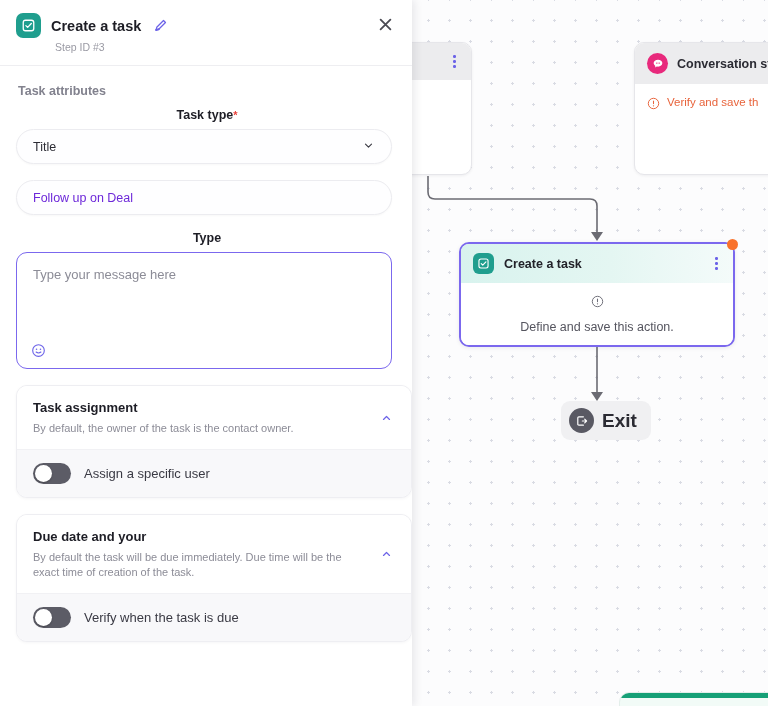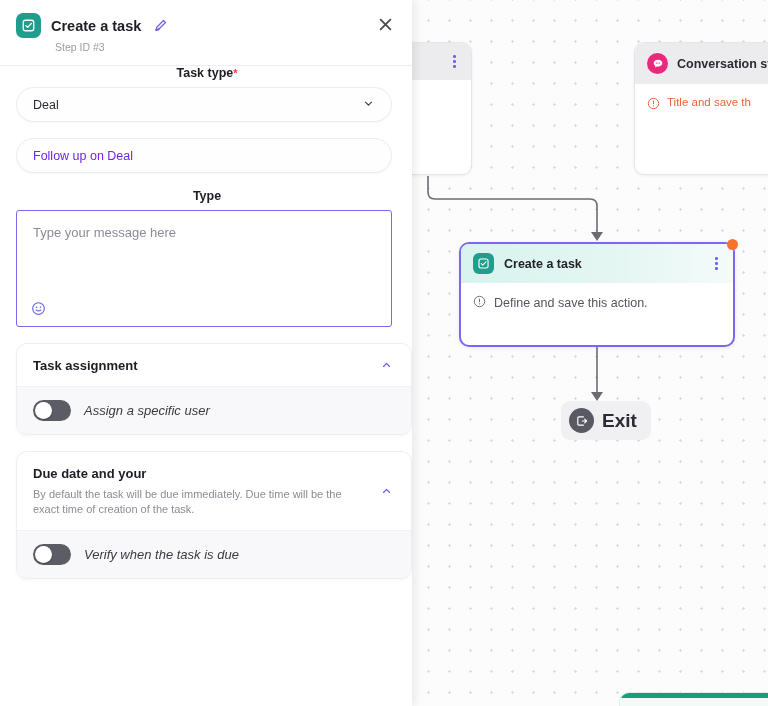--- a/index.html
+++ b/index.html
@@ -129,20 +129,21 @@
     padding: 9px 12px;
     background: linear-gradient(90deg, #d8f3ee 0%, #e4f6f2 55%, #f4fbfa 100%);
   }
   #node-create-task .nh .t {
     font-size: 12.5px; font-weight: bold; color: #222229;
   }
   #node-create-task .nb {
     display: flex; align-items: center; gap: 8px;
     padding: 11px 12px;
     background: #ffffff;
+    flex-direction: column;
   }
   #node-create-task .nb .txt { font-size: 12.5px; color: #55555f; }
   .node-dot {
     position: absolute;
     right: -5px; top: -5px;
     width: 11px; height: 11px;
     border-radius: 50%;
     background: #f9722b;
   }
 
@@ -259,21 +260,21 @@
   .select-box .v { color: #2c2c35; }
   .select-box .chev { margin-left: auto; }
   .text-box { cursor: text; }
   .text-box .ph { color: #6d28d9; }
   .gap16 { height: 16px; }
 
   .note-box {
     width: 376px;
     height: 117px;
     border: 1.6px solid #7b68ee;
-    border-radius: 3px;
+    border-radius: 11px;
     background: #ffffff;
     position: relative;
     padding: 12px 16px;
     cursor: text;
   }
   .note-box .ph { font-size: 13px; color: #8c8c97; }
   #emoji-btn {
     position: absolute;
     left: 14px; bottom: 10px;
     cursor: pointer;
@@ -306,21 +307,20 @@
     background: none; border: none; padding: 4px;
     display: flex;
   }
   .cb-row {
     border-top: 1px solid #f1f1f4;
     background: #f8f8fa;
     padding: 13px 16px;
     display: flex;
     align-items: center;
     gap: 13px;
-    font-style: italic;
   }
   .cb-row .rl { font-size: 13px; color: #3a3a44; }
 
   .toggle {
     width: 38px; height: 21px;
     border-radius: 11px;
     background: #5c5c66;
     position: relative;
     flex: 0 0 auto;
     cursor: pointer;
@@ -376,21 +376,21 @@
         <span class="flow-card-title">Conversation st</span>
       </div>
       <div class="flow-card-body">
         <span class="warn-icon">
           <svg width="13" height="13" viewBox="0 0 16 16">
             <circle cx="8" cy="8" r="6.4" fill="none" stroke="#e8643c" stroke-width="1.2"></circle>
             <rect x="7.35" y="4.3" width="1.3" height="4.5" rx="0.6" fill="#e8643c"></rect>
             <circle cx="8" cy="10.9" r="0.8" fill="#e8643c"></circle>
           </svg>
         </span>
-        <span class="flow-warn-text">Title and save th</span>
+        <span class="flow-warn-text">Verify and save th</span>
       </div>
     </div>
 
     <div id="node-create-task">
       <span class="node-dot"></span>
       <div class="inner">
         <div class="nh">
           <span class="icon-badge teal">
             <svg width="13" height="13" viewBox="0 0 16 16">
               <rect x="2.4" y="2.4" width="11.2" height="11.2" rx="2.4" fill="none" stroke="#ffffff" stroke-width="1.4"></rect>
@@ -453,26 +453,27 @@
       <div class="ph-sub">Step ID #3</div>
       <button id="close-btn">
         <svg width="17" height="17" viewBox="0 0 16 16">
           <path d="M3.4 3.4 L12.6 12.6 M12.6 3.4 L3.4 12.6" stroke="#4a4a53" stroke-width="1.7" stroke-linecap="round"></path>
         </svg>
       </button>
     </div>
 
     <div class="panel-body">
 
+      <div class="section-label">Task attributes</div>
 
       <div class="field-label">
         <span>Task type</span><span class="req">*</span>
       </div>
       <div class="select-box">
-        <span class="v">Deal</span>
+        <span class="v">Title</span>
         <span class="chev">
           <svg width="13" height="13" viewBox="0 0 16 16">
             <path d="M4.3 6.2 L8 9.9 L11.7 6.2" fill="none" stroke="#3b3b44" stroke-width="1.4" stroke-linecap="round" stroke-linejoin="round"></path>
           </svg>
         </span>
       </div>
 
       <div class="gap16"></div>
 
       <div class="text-box">
@@ -490,20 +491,21 @@
             <circle cx="5.9" cy="6.6" r="0.85" fill="#6c63e8"></circle>
             <circle cx="10.1" cy="6.6" r="0.85" fill="#6c63e8"></circle>
             <path d="M5.4 9.6 Q8 11.6 10.6 9.6" fill="none" stroke="#6c63e8" stroke-width="1.1" stroke-linecap="round"></path>
           </svg>
         </button>
       </div>
 
       <div class="card-block">
         <div class="cb-head">
           <div class="cb-title">Task assignment</div>
+          <div class="cb-desc">By default, the owner of the task is the contact owner.</div>
           <button class="cb-chev">
             <svg width="13" height="13" viewBox="0 0 16 16">
               <path d="M4.3 9.8 L8 6.1 L11.7 9.8" fill="none" stroke="#6c63e8" stroke-width="1.5" stroke-linecap="round" stroke-linejoin="round"></path>
             </svg>
           </button>
         </div>
         <div class="cb-row">
           <button class="toggle">
               <span class="knob"></span>
             </button>

